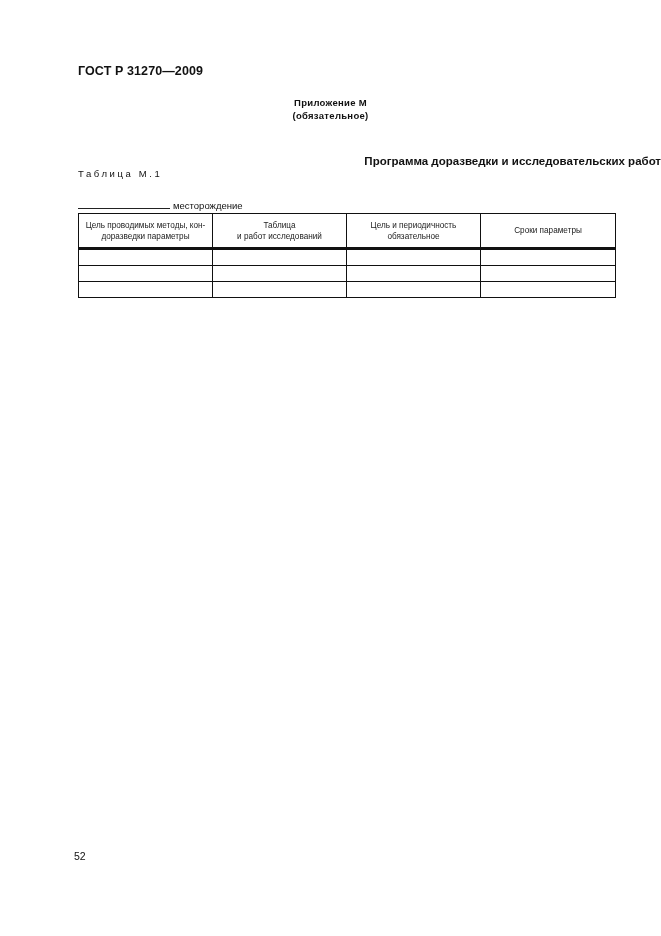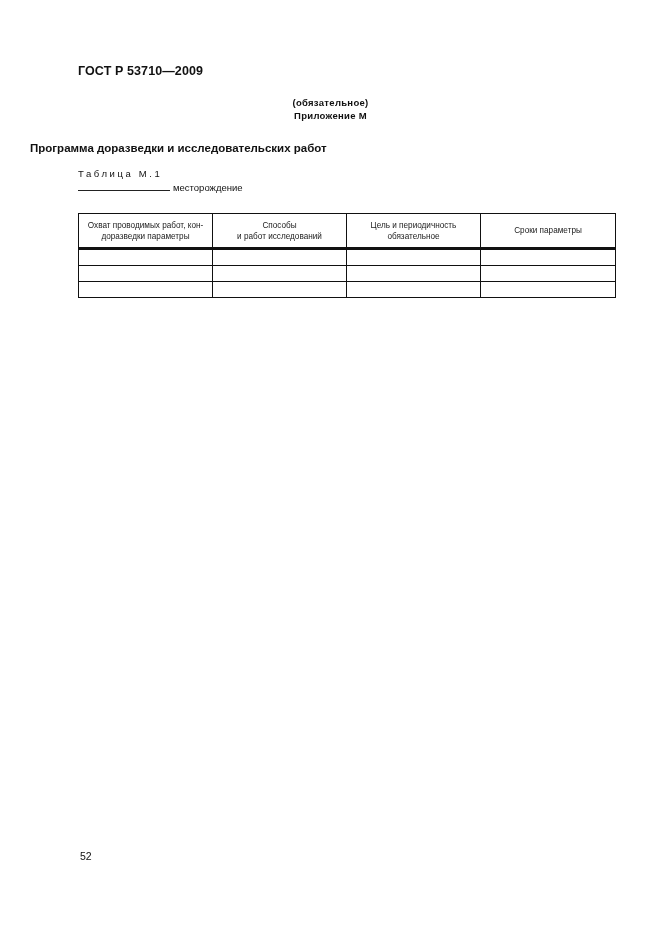--- a/index.html
+++ b/index.html
@@ -1,63 +1,63 @@
 <!DOCTYPE html>
 <html><head>
 <meta charset="utf-8">
 <style>
   html, body { margin: 0; padding: 0; background: #ffffff; }
   body { width: 661px; height: 936px; position: relative; overflow: hidden;
          font-family: "Liberation Sans", "DejaVu Sans", sans-serif; color: #111; }
   .doc-code { position: absolute; left: 78px; top: 64px; font-size: 12.5px; font-weight: bold; letter-spacing: 0.1px; }
   .appendix { position: absolute; left: 0; width: 661px; top: 96px; text-align: center; font-size: 9.5px; font-weight: bold; line-height: 13px; letter-spacing: 0.3px; }
-  .main-title { position: absolute; left: 0; width: 661px; top: 142px; text-align: left; font-size: 11.5px; font-weight: bold; padding-left: 30px; box-sizing: border-box; }
+  .main-title { position: absolute; left: 0; width: 661px; top: 155px; text-align: right; font-size: 11.5px; font-weight: bold; padding-left: 30px; box-sizing: border-box; }
   .table-caption { position: absolute; left: 78px; top: 168px; font-size: 9.5px; letter-spacing: 2.6px; }
-  .deposit-line { position: absolute; left: 78px; top: 181px; font-size: 9.5px; }
+  .deposit-line { position: absolute; left: 78px; top: 199px; font-size: 9.5px; }
   .deposit-line .blank { display: inline-block; width: 92px; border-bottom: 1px solid #222; height: 9px; margin-right: 3px; vertical-align: baseline; }
   table.prog { position: absolute; left: 78px; top: 213px; width: 537px; border-collapse: collapse; table-layout: fixed; }
   table.prog th, table.prog td { border: 1px solid #111; padding: 0; font-size: 8.2px; font-weight: normal; text-align: center; vertical-align: middle; }
   table.prog th { height: 33px; line-height: 11px; color: #222; }
   table.prog thead tr th { border-bottom: 3px solid #111; }
   table.prog td { height: 15px; }
-  .page-num { position: absolute; left: 80px; top: 850px; font-size: 10.5px; }
+  .page-num { position: absolute; left: 74px; top: 850px; font-size: 10.5px; }
 </style>
 </head>
 <body>
 
-<div class="doc-code">ГОСТ Р 53710—2009</div>
+<div class="doc-code">ГОСТ Р 31270—2009</div>
 
 <div class="appendix">
+  <div>Приложение М</div>
   <div>(обязательное)</div>
-  <div>Приложение М</div>
 </div>
 
 <div class="main-title">Программа доразведки и исследовательских работ</div>
 
 <div class="table-caption">Таблица М.1</div>
 
 <div class="deposit-line">
   <span class="blank"></span><span>месторождение</span>
 </div>
 
 <table class="prog">
   <colgroup>
     <col style="width:134px">
       <col style="width:134px">
       <col style="width:134px">
       <col style="width:135px">
   </colgroup>
   <thead>
     <tr>
       <th>
-        <div>Охват проводимых работ, кон-</div>
+        <div>Цель проводимых методы, кон-</div>
         <div>доразведки параметры</div>
       </th>
       <th>
-        <div>Способы</div>
+        <div>Таблица</div>
         <div>и работ исследований</div>
       </th>
       <th>
         <div>Цель и периодичность</div>
         <div>обязательное</div>
       </th>
       <th>
         <div>Сроки параметры</div>
       </th>
     </tr>

